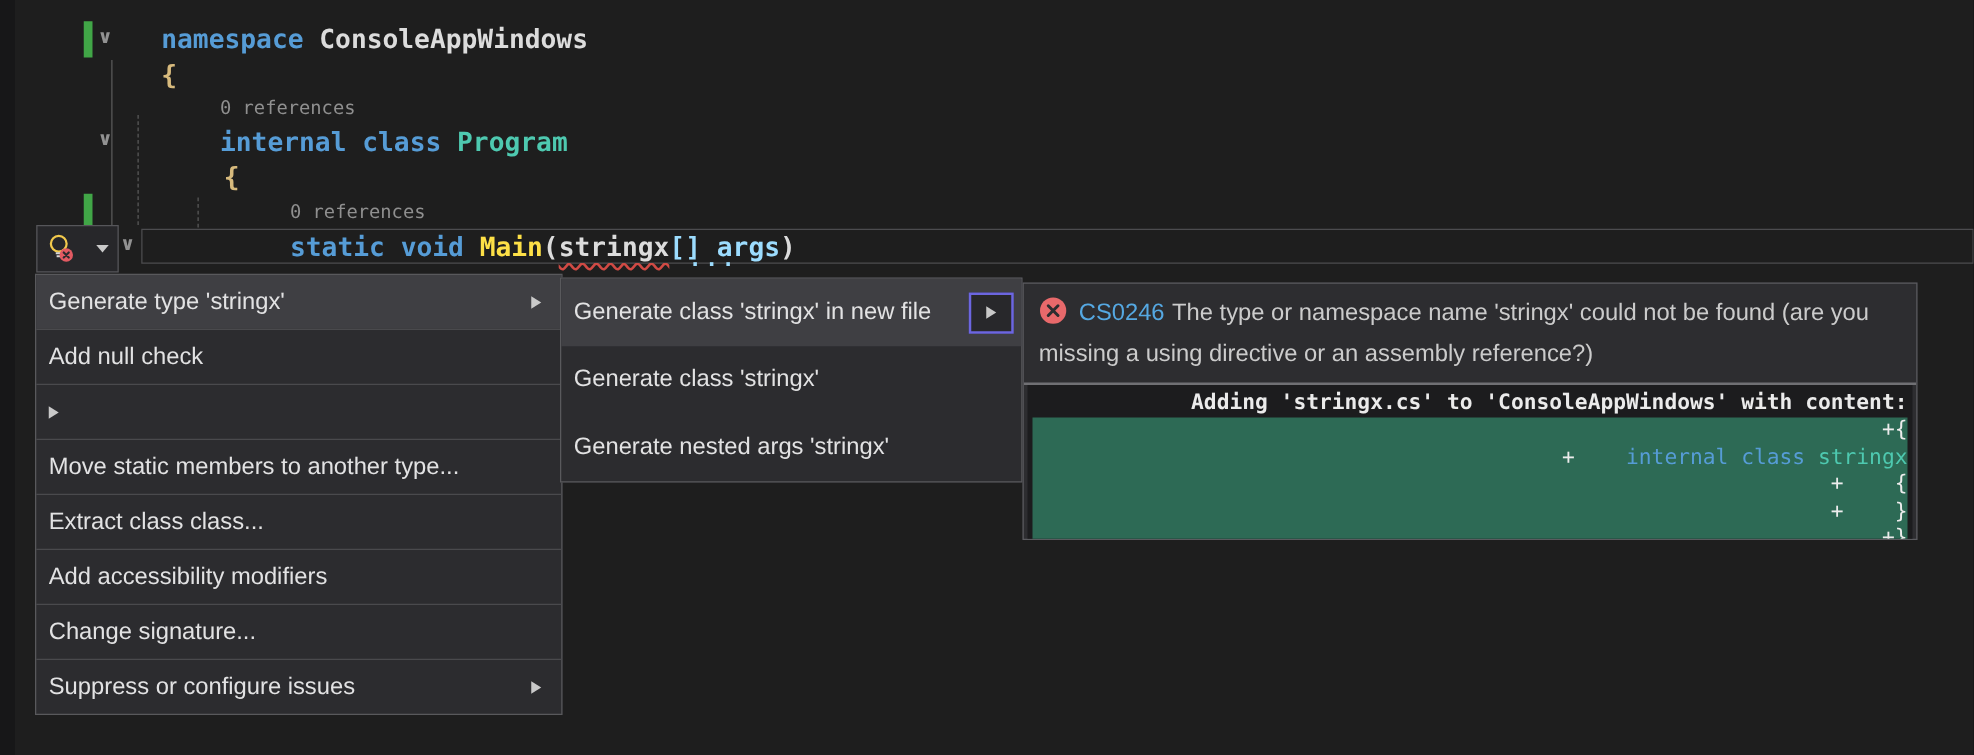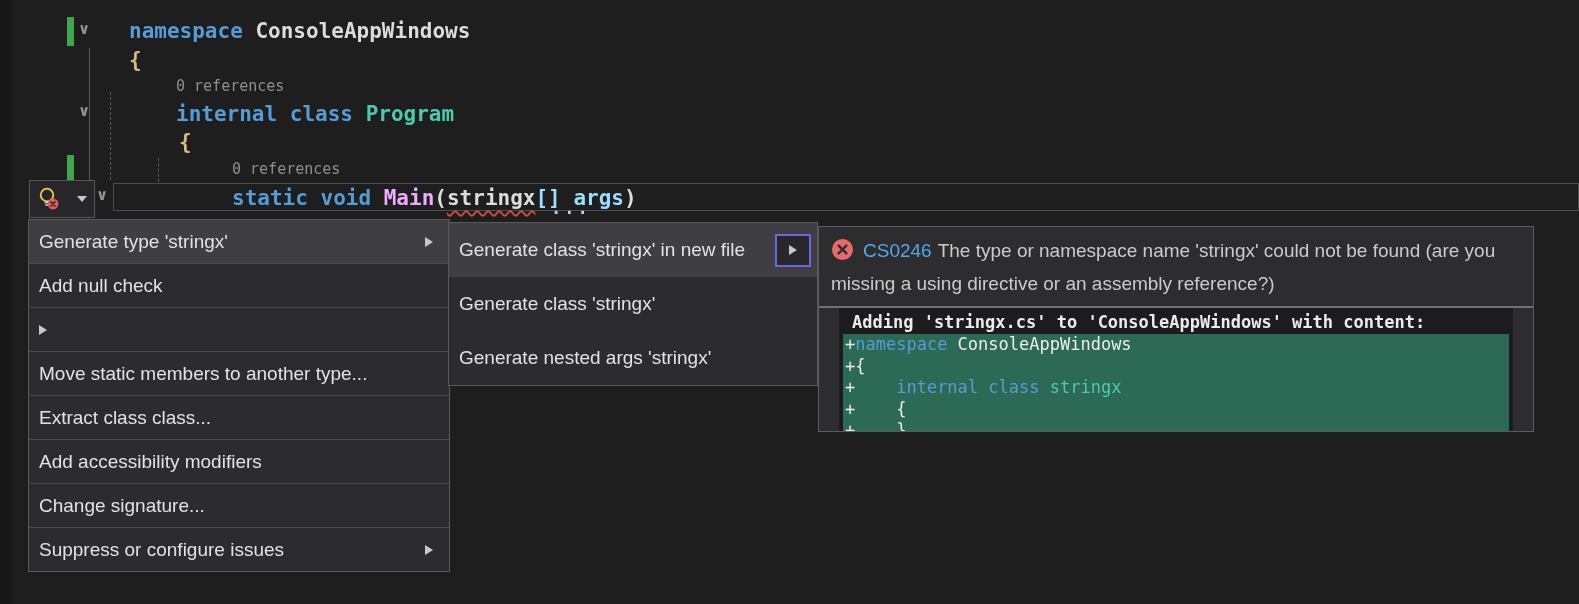--- a/index.html
+++ b/index.html
@@ -4,21 +4,21 @@
 <style>
   html,body{margin:0;padding:0;background:#141415;}
   #app{position:relative;width:1579px;height:604px;background:#1E1E1E;overflow:hidden;
        font-family:"Liberation Sans",sans-serif;}
   .left-strip{position:absolute;left:0;top:0;width:12px;height:604px;background:#171718;}
 
   
   #editor{position:absolute;inset:0;font-family:"DejaVu Sans Mono",monospace;font-size:21px;font-weight:600;}
   .code-line{position:absolute;white-space:pre;line-height:28px;margin-left:24px;}
   .code-line.codelens{font-size:15px;font-weight:400;line-height:20px;}
-  .tk-kw{color:#569CD6}.tk-type{color:#4EC9B0}.tk-method{color:#f0abfc}
+  .tk-kw{color:#569CD6}.tk-type{color:#4EC9B0}.tk-method{color:#fde047}
   .tk-param{color:#9CDCFE}.tk-text{color:#DCDCDC}.tk-brace{color:#D7BA7D}
   .tk-lens{color:#8F8F8F}
   .tk-err{color:#DCDCDC;text-decoration:underline wavy #D14A44;text-decoration-thickness:1.5px;text-underline-offset:5px;}
   .change-bar{position:absolute;width:7px;background:#41A647;}
   .guide{position:absolute;width:0;}
   .guide.solid{border-left:1px solid #5A5A5A;}
   .guide.dashed{border-left:1px dashed #5A5A5A;}
   .fold-chevron{position:absolute;color:#929292;font-size:15px;font-family:"DejaVu Sans",sans-serif;line-height:15px;cursor:pointer;}
   .current-line-box{position:absolute;left:113px;top:183px;width:1466px;height:28px;border:1px solid #4C4C4F;box-sizing:border-box;}
   .suggest-dots{position:absolute;color:#9CDCFE;font-size:17px;letter-spacing:3px;font-family:"DejaVu Sans Mono",monospace;}
@@ -44,22 +44,22 @@
               align-items:center;justify-content:center;box-sizing:border-box;margin-right:-4px;cursor:pointer;}
   .flyout-btn .tri-right{margin-right:0;}
 
   
   #preview-panel{position:absolute;left:818px;top:226px;width:716px;height:206px;background:#2D2D30;
                  border:1px solid #5B5B5F;box-sizing:border-box;z-index:6;overflow:hidden;}
   .panel-header{padding:9px 12px 8px 12px;font-size:19px;line-height:29px;color:#CBCBCB;
                 border-bottom:2px solid #707074;}
   .err-badge{display:inline-block;vertical-align:-4px;margin-right:9px;}
   .err-code{color:#55A8E2;margin-right:6px;}
-  .code-preview{margin:0 20px;background:#1C1C1E;border-bottom:1px solid #606064;
-                font-family:"DejaVu Sans Mono",monospace;font-size:17px;padding:3px 4px 5px 4px;}
+  .code-preview{margin:0 3px;background:#1C1C1E;border-bottom:1px solid #606064;
+                font-family:"DejaVu Sans Mono",monospace;font-size:17px;padding:3px 4px 5px 4px;text-align:right;}
   .adding-line{color:#EBEBEB;font-weight:bold;line-height:23px;padding-left:9px;white-space:pre;}
   .diff-block{background:#2D6A55;}
   .diff-line{white-space:pre;line-height:21.5px;color:#ECECEC;padding-left:2px;}
   .diff-line .tk-text{color:#ECECEC;}
   .panel-footer{margin:9px 3px 0 3px;border-top:1px solid #48484C;padding:11px 11px;}
   .preview-link{color:#4EA1DF;font-size:19px;cursor:pointer;}
 </style>
 </head>
 <body>
 
@@ -154,21 +154,20 @@
       <span class="err-badge">
         <svg width="23" height="23" viewBox="0 0 23 23">
           <circle cx="11.5" cy="11.5" r="10.5" fill="#E8696B"></circle>
           <path d="M7.6 7.6 L15.4 15.4 M15.4 7.6 L7.6 15.4" stroke="#2D2D30" stroke-width="2.4" stroke-linecap="round"></path>
         </svg>
       </span><span class="err-code">CS0246</span><span>The type or namespace name 'stringx' could not be found (are you missing a using directive or an assembly reference?)</span>
     </div>
     <div class="code-preview">
       <div class="adding-line">Adding 'stringx.cs' to 'ConsoleAppWindows' with content:</div>
       <div class="diff-block" id="diff-block">
-          <div class="diff-line"><span class="tk-text">+</span><span class="tk-kw">namespace</span><span class="tk-text"> ConsoleAppWindows</span></div>
           <div class="diff-line"><span class="tk-text">+{</span></div>
           <div class="diff-line"><span class="tk-text">+    </span><span class="tk-kw">internal class </span><span class="tk-type">stringx</span></div>
           <div class="diff-line"><span class="tk-text">+    {</span></div>
           <div class="diff-line"><span class="tk-text">+    }</span></div>
           <div class="diff-line"><span class="tk-text">+}</span></div>
         </div>
     </div>
     <div class="panel-footer">
       <span class="preview-link">Preview changes</span>
     </div>

